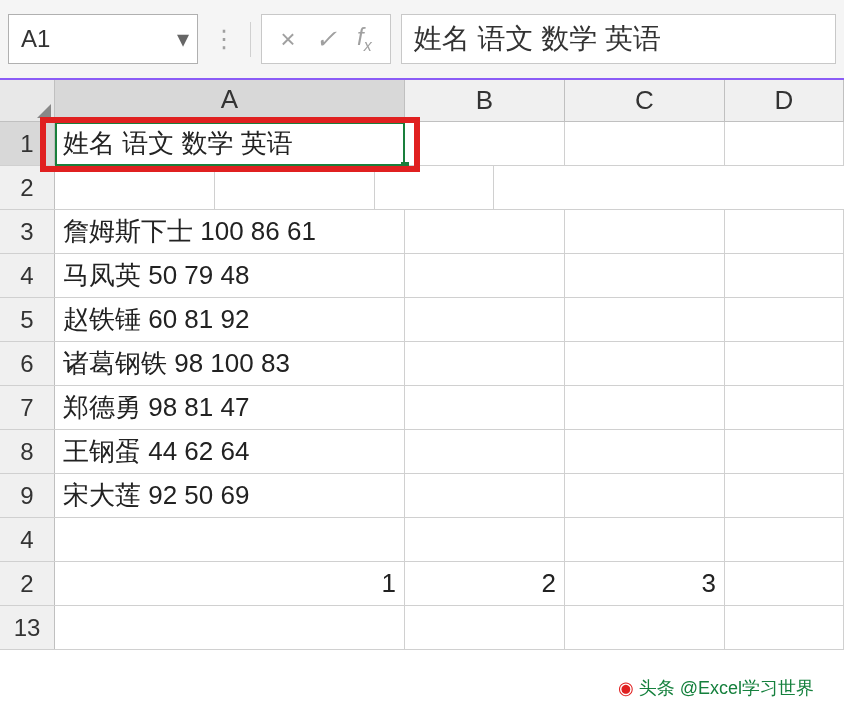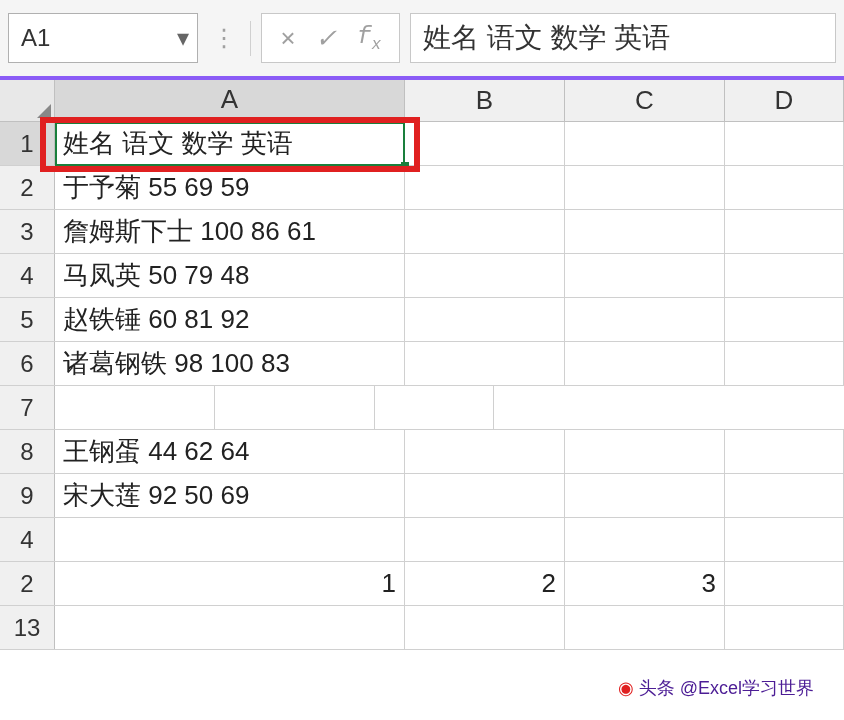--- a/index.html
+++ b/index.html
@@ -1,26 +1,26 @@
 <!DOCTYPE html>
 <html><head>
   <meta charset="utf-8">
   <style>
     * { margin:0; padding:0; box-sizing:border-box; }
     body { font-family:"Microsoft YaHei","SimSun",Arial,sans-serif; background:#fff; overflow:hidden; width:844px; height:720px; position:relative; }
 
     
-    .fbar { height:80px; background:#f5f5f5; border-bottom:4px solid #8b5cf6; display:flex; align-items:center; padding:0 8px; gap:10px; }
+    .fbar { height:80px; background:#f5f5f5; border-bottom:2px solid #8b5cf6; display:flex; align-items:center; padding:0 8px; gap:10px; }
     .namebox { width:190px; height:50px; background:#fff; border:1px solid #b0b0b0; display:flex; align-items:center; padding:0 12px; font-size:24px; color:#333; position:relative; }
     .namebox .dd { position:absolute; right:8px; color:#666; }
     .sep { width:1px; height:35px; background:#d0d0d0; }
     .dots { font-size:24px; color:#a0a0a0; padding:0 4px; }
     .fbtns { display:flex; align-items:center; gap:20px; background:#fff; border:1px solid #c8c8c8; height:50px; padding:0 18px; }
     .fbtn { font-size:26px; color:#a0a0a0; font-style:italic; }
-    .fx { font-style:italic; font-family:Liberation Mono, monospace; font-size:24px; }
+    .fx { font-style:italic; font-family:Liberation Sans, sans-serif; font-size:24px; }
     .fx sub { font-size:16px; }
     .finput { flex:1; height:50px; background:#fff; border:1px solid #c8c8c8; padding:0 12px; font-size:28px; color:#333; display:flex; align-items:center; }
 
     
     .grid { position:relative; }
     .hdr-row { display:flex; height:42px; background:#f0f0f0; border-bottom:1px solid #c0c0c0; }
     .corner { width:55px; min-width:55px; background:#e8e8e8; border-right:1px solid #c0c0c0; position:relative; }
     .corner::after { content:""; position:absolute; right:3px; bottom:3px; border-style:solid; border-width:0 0 14px 14px; border-color:transparent transparent #888 transparent; }
     .colhdr { border-right:1px solid #c0c0c0; display:flex; align-items:center; justify-content:center; font-size:26px; color:#333; background:#f0f0f0; }
     .colA { width:350px; min-width:350px; }
@@ -35,21 +35,21 @@
     .cell.num { justify-content:flex-end; }
 
     
     .sel-border { position:absolute; border:2px solid #1a7f3c; pointer-events:none; z-index:5; }
     .sel-handle { position:absolute; width:8px; height:8px; background:#1a7f3c; z-index:6; }
     
     .redbox { position:absolute; border:6px solid #e02020; pointer-events:none; z-index:7; }
 
     .colhdr.sel { background:#d8d8d8; border-bottom:2px solid #1a7f3c; }
 
-    .watermark { position:absolute; bottom:20px; right:30px; font-size:18px; color:#4c1d95; z-index:10; }
+    .watermark { position:absolute; bottom:20px; right:30px; font-size:18px; color:#15803d; z-index:10; }
     .watermark::before { content:"◉ "; color:#e02020; }
   </style>
 </head>
 <body>
 
 <div class="fbar">
   <div class="namebox">
     <span>A1</span>
     <span class="dd">▾</span>
   </div>
@@ -76,21 +76,20 @@
   <div id="rows">
       <div class="row sel">
         <div class="rowhdr">1</div>
         <div class="cell colA">姓名 语文 数学 英语</div>
         <div class="cell colB"></div>
         <div class="cell colC"></div>
         <div class="cell colD"></div>
       </div>
       <div class="row">
         <div class="rowhdr">2</div>
-        <div class="cell colA">于予菊 55 69 59</div>
         <div class="cell colB"></div>
         <div class="cell colC"></div>
         <div class="cell colD"></div>
       </div>
       <div class="row">
         <div class="rowhdr">3</div>
         <div class="cell colA">詹姆斯下士 100 86 61</div>
         <div class="cell colB"></div>
         <div class="cell colC"></div>
         <div class="cell colD"></div>
@@ -111,20 +110,21 @@
       </div>
       <div class="row">
         <div class="rowhdr">6</div>
         <div class="cell colA">诸葛钢铁 98 100 83</div>
         <div class="cell colB"></div>
         <div class="cell colC"></div>
         <div class="cell colD"></div>
       </div>
       <div class="row">
         <div class="rowhdr">7</div>
+        <div class="cell colA">郑德勇 98 81 47</div>
         <div class="cell colB"></div>
         <div class="cell colC"></div>
         <div class="cell colD"></div>
       </div>
       <div class="row">
         <div class="rowhdr">8</div>
         <div class="cell colA">王钢蛋 44 62 64</div>
         <div class="cell colB"></div>
         <div class="cell colC"></div>
         <div class="cell colD"></div>

